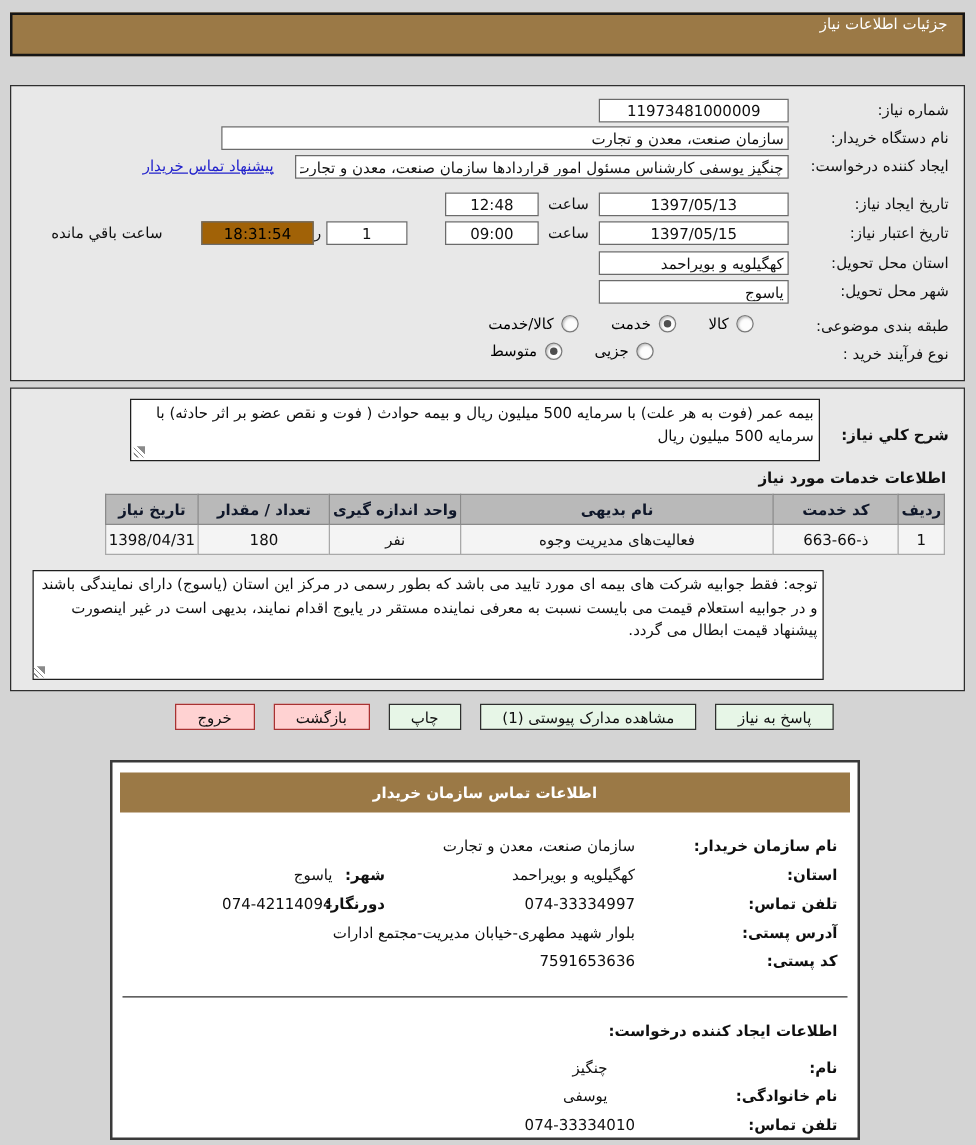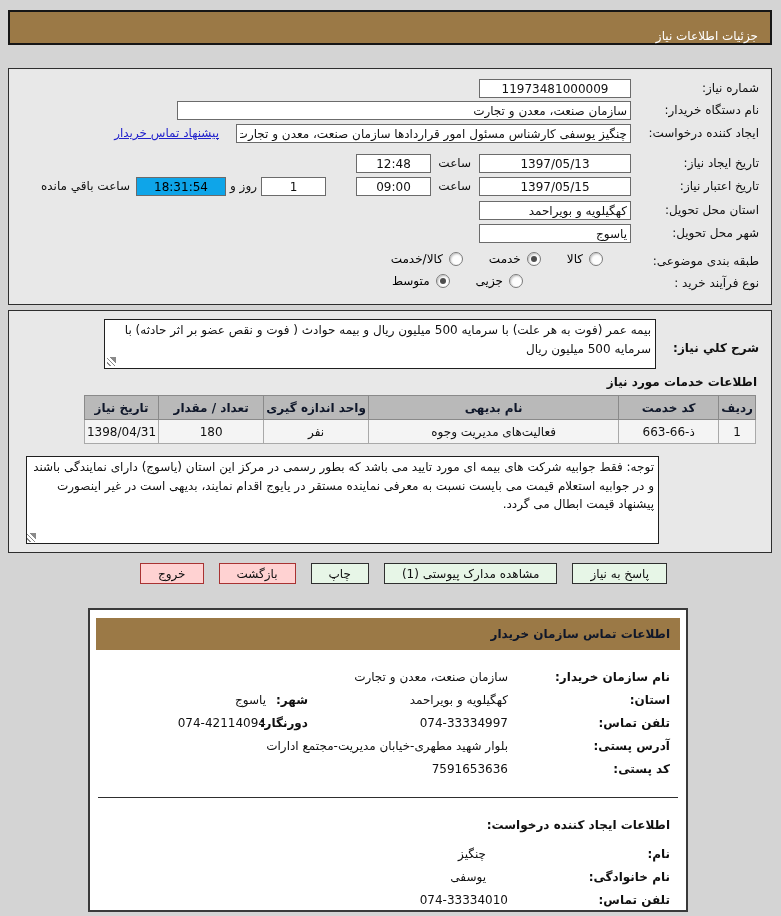--- a/index.html
+++ b/index.html
@@ -3,21 +3,21 @@
 <meta charset="utf-8">
 <style>
   html,body { margin:0; padding:0; }
   body { background:#d4d4d4; font-family:"DejaVu Sans", sans-serif; }
   .canvas { position:relative; width:781px; height:916px; background:#d4d4d4; overflow:hidden; direction:rtl; }
 
   
   .titlebar {
     position:absolute; left:8px; top:10px; width:764px; height:35px;
     box-sizing:border-box; border:2px solid #161616;
-    color:#fff; font-size:12px; display:flex; align-items:flex-end; padding:0 12px;
+    color:#fff; font-size:12px; display:flex; align-items:flex-start; padding:0 12px;
   }
 
   
   .panel { position:absolute; left:8px; width:764px; background:#e8e8e8;
            border:1px solid #2e2e2e; box-sizing:border-box; }
   #panel1 { top:68px; height:237px; }
   #panel2 { top:310px; height:243px; }
 
   .flabel { position:absolute; font-size:12px; color:#101010; white-space:nowrap; }
   .blabel { font-weight:bold; }
@@ -56,21 +56,21 @@
   .btnrow { position:absolute; top:563px; left:0; right:0; display:flex; direction:rtl;
             justify-content:center; gap:15px; transform:translateX(13px); }
   .btn { height:21px; font-size:12px; font-family:inherit; border:1px solid #2f2f2f;
          padding:0 17px; cursor:pointer; color:#101010; }
   .btn.pink { border-color:#a83232; }
 
   
   #modal { position:absolute; left:88px; top:608px; width:600px; height:304px;
            background:#fff; border:2px solid #3a3a3a; box-sizing:border-box; }
   .mhead { position:absolute; left:6px; right:6px; top:8px; height:32px; box-sizing:border-box;
-           color:#0f172a; font-size:12px; font-weight:bold; display:flex; align-items:center; padding:0 10px; }
+           color:#ffffff; font-size:12px; font-weight:bold; display:flex; align-items:center; padding:0 10px;justify-content:center; }
   .mlabel { position:absolute; font-size:12px; font-weight:bold; white-space:nowrap; color:#101010; }
   .mvalue { position:absolute; font-size:12px; white-space:nowrap; color:#101010; }
   .mdivider { position:absolute; left:8px; right:8px; top:187px; border-top:1px solid #2e2e2e; }
 </style>
 </head>
 <body>
 
 <div class="canvas">
 
   <div class="titlebar" style="background:#9b7946;">
@@ -93,21 +93,21 @@
     <input class="fld center" style="right: 140px; top: 85px; width: 152px;" value="1397/05/13">
     <span class="flabel" style="right:300px; top:87px;">ساعت</span>
     <input class="fld center" style="right: 340px; top: 85px; width: 75px;" value="12:48">
 
     <span class="flabel" style="right:12px; top:110px;">تاریخ اعتبار نیاز:</span>
     <input class="fld center" style="right: 140px; top: 108px; width: 152px;" value="1397/05/15">
     <span class="flabel" style="right:300px; top:110px;">ساعت</span>
     <input class="fld center" style="right: 340px; top: 108px; width: 75px;" value="09:00">
     <input class="fld center" style="right: 445px; top: 108px; width: 65px;" value="1">
     <span class="flabel" style="right:514px; top:110px;">روز و</span>
-    <div class="ybox" style="right:545px; top:108px; background:#0ea5e9;">18:31:54</div>
+    <div class="ybox" style="right:520px; top:108px; background:#a16207;">18:31:54</div>
     <span class="flabel" style="right:641px; top:110px;margin-left:44px;">ساعت باقي مانده</span>
 
     <span class="flabel" style="right:12px; top:134px;">استان محل تحویل:</span>
     <input class="fld" style="right: 140px; top: 132px; width: 152px;" value="کهگیلویه و بویراحمد">
 
     <span class="flabel" style="right:12px; top:157px;">شهر محل تحویل:</span>
     <input class="fld" style="right: 140px; top: 155px; width: 152px;" value="یاسوج">
 
     <span class="flabel" style="right:12px; top:185px;">طبقه بندی موضوعی:</span>
     <div class="radiorow" style="right:168px; top:183px;">

